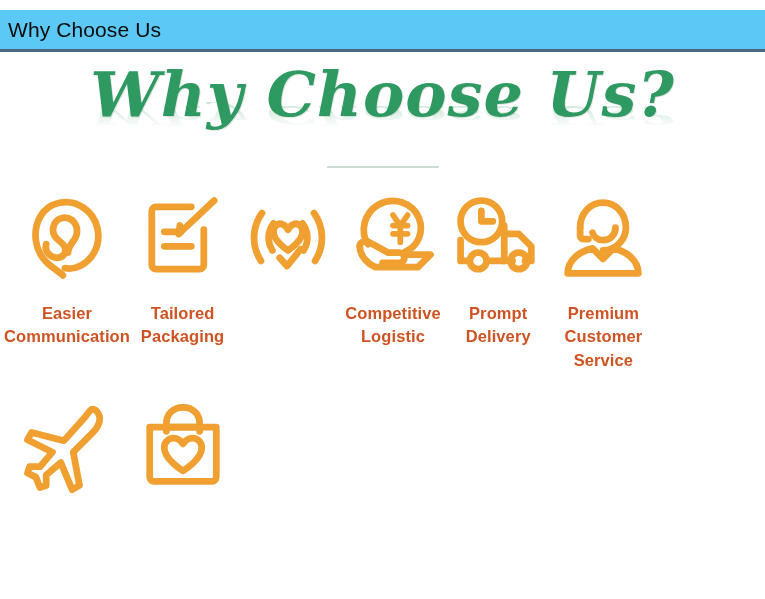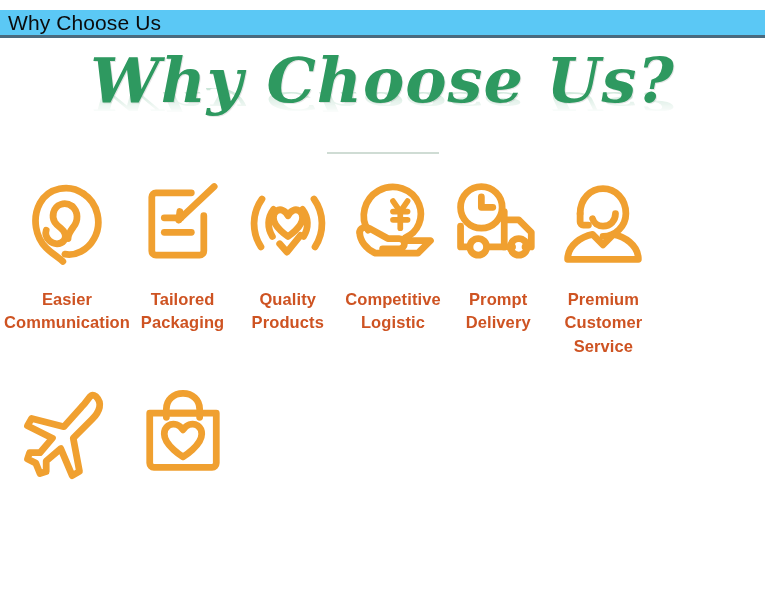--- a/index.html
+++ b/index.html
@@ -15,21 +15,21 @@
     font-family: "Liberation Sans", sans-serif;
     position: relative;
   }
 
   
   .banner-wrap {
     padding-top: 10px;
     background: #ffffff;
   }
   .banner {
-    height: 28px;
+    height: 42px;
     background: #5BC8F5;
     border-bottom: 3px solid #4A6A7E;
     display: flex;
     align-items: center;
     padding-left: 8px;
     box-sizing: border-box;
   }
   .banner-title {
     font-family: "Liberation Sans", sans-serif;
     font-size: 21px;
@@ -185,24 +185,20 @@
     <div class="icon">
       <svg viewBox="0 0 100 100" fill="none" stroke="#F0A030" stroke-width="6.5" stroke-linecap="round" stroke-linejoin="round">
         <path d="M36 36 C30 44 30 54 35 62"></path>
         <path d="M64 36 C70 44 70 54 65 62"></path>
         <path d="M25 26 C15 40 15 58 24 72"></path>
         <path d="M75 26 C85 40 85 58 76 72"></path>
         <path d="M50 62 C50 62 36 53 36 44 C36 38 41 35 45 37 C48 38 50 42 50 42 C50 42 52 38 55 37 C59 35 64 38 64 44 C64 53 50 62 50 62 Z"></path>
         <path d="M42 69 L49 77 L62 61"></path>
       </svg>
     </div>
-    <div class="label">
-      <span>Quality</span>
-      <span class="l2">Products</span>
-    </div>
   </div>
 
   <div class="cell">
     <div class="icon">
       <svg viewBox="0 0 100 100" fill="none" stroke="#F0A030" stroke-width="6.5" stroke-linecap="round" stroke-linejoin="round">
         <path d="M26 56 C18 44 22 26 36 18 C51 10 69 16 75 31 C80 44 74 58 62 63"></path>
         <path d="M50 28 L57 38 L64 28" stroke-width="5.5"></path>
         <line x1="50" y1="38" x2="64" y2="38" stroke-width="5.5"></line>
         <line x1="50" y1="46" x2="64" y2="46" stroke-width="5.5"></line>
         <line x1="57" y1="38" x2="57" y2="54" stroke-width="5.5"></line>

